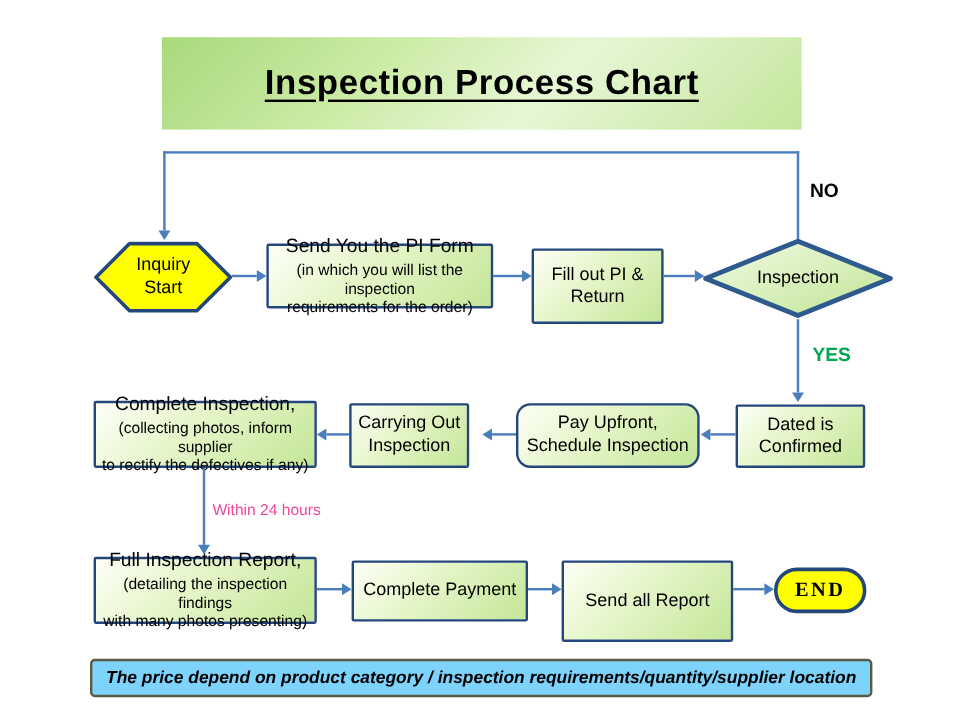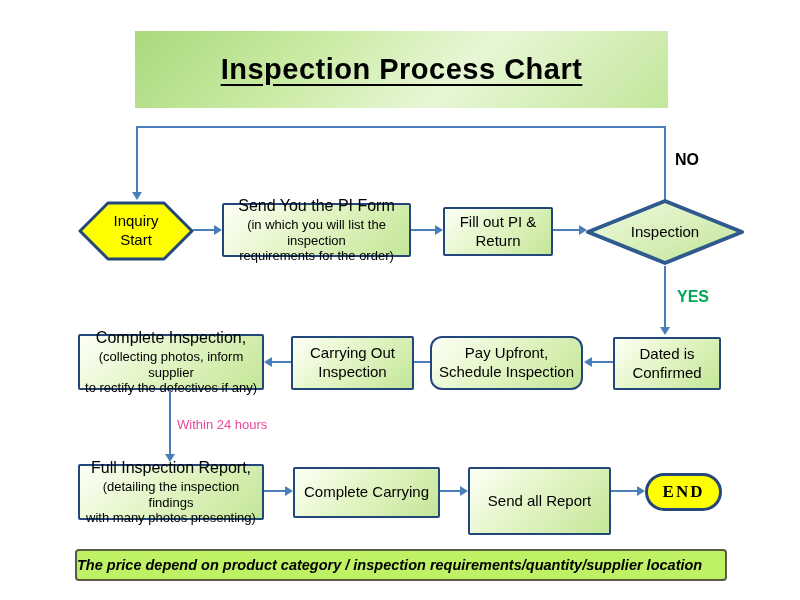--- a/index.html
+++ b/index.html
@@ -52,22 +52,22 @@
 
   
   .edge-label{ position:absolute; font-size:16px; font-weight:bold; }
   .edge-label.no { color:#000000; }
   .edge-label.yes{ color:#00a651; }
   .edge-label.plain{ font-size:13px; font-weight:normal; color:#ec4899; }
 
   
   .footer-note{
     position:absolute; left:75px; top:549px; width:652px; height:32px;
-    background:#bef264; border:2px solid #5a5a46; border-radius:4px;
-    display:flex; align-items:center; 
+    background:#7dd3fc; border:2px solid #5a5a46; border-radius:4px;
+    display:flex; align-items:center; justify-content:center;
     font-size:14.5px; font-style:italic; font-weight:bold;
   }
 </style>
 </head>
 <body>
 
 <div id="stage">
 
   <div class="title-bar">
     <span class="title-text">Inspection Process Chart</span>
@@ -90,21 +90,21 @@
 
   <div class="box" style="left:222px; top:203px; width:189px; height:54px;">
     <div class="main lg">Send You the PI Form</div>
     <div class="sub">(in which you will list the inspection
 requirements for the order)</div>
   </div>
 
   <div class="hline" style="left:411px; top:229px; width:24px;"></div>
   <div class="arr right" style="left:435px; top:225px;"></div>
 
-  <div class="box" style="left:443px; top:207px; width:110px; height:49px;">
+  <div class="box" style="left:443px; top:207px; width:110px; height:63px;">
     <div class="main">Fill out PI &amp;
 Return</div>
   </div>
 
   <div class="hline" style="left:553px; top:229px; width:26px;"></div>
   <div class="arr right" style="left:579px; top:225px;"></div>
 
   <svg class="shape" style="left:585px; top:198px;" width="160" height="68">
     <defs>
       <linearGradient id="diamond-grad" x1="0" y1="0" x2="1" y2="1">
@@ -129,21 +129,21 @@
   <div class="arr left" style="left:584px; top:357px;"></div>
 
   <div class="box" style="left:430px; top:336px; width:153px; height:54px;border-radius:12px;">
     <div class="main">Pay Upfront,
 Schedule Inspection</div>
   </div>
 
   <div class="hline" style="left:410px; top:361px; width:20px;"></div>
   <div class="arr left" style="left:402px; top:357px;"></div>
 
-  <div class="box" style="left:291px; top:336px; width:123px; height:54px;">
+  <div class="box" style="left:291px; top:336px; width:100px; height:54px;">
     <div class="main">Carrying Out
 Inspection</div>
   </div>
 
   <div class="hline" style="left:272px; top:361px; width:19px;"></div>
   <div class="arr left" style="left:264px; top:357px;"></div>
 
   <div class="box" style="left:78px; top:334px; width:186px; height:56px;">
     <div class="main lg">Complete Inspection,</div>
     <div class="sub">(collecting photos, inform supplier
@@ -157,21 +157,21 @@
   <div class="box" style="left:78px; top:464px; width:186px; height:56px;">
     <div class="main lg">Full Inspection Report,</div>
     <div class="sub">(detailing the inspection findings
 with many photos presenting)</div>
   </div>
 
   <div class="hline" style="left:264px; top:490px; width:21px;"></div>
   <div class="arr right" style="left:285px; top:486px;"></div>
 
   <div class="box" style="left:293px; top:467px; width:147px; height:51px;">
-    <div class="main">Complete Carrying</div>
+    <div class="main">Complete Payment</div>
   </div>
 
   <div class="hline" style="left:440px; top:490px; width:20px;"></div>
   <div class="arr right" style="left:460px; top:486px;"></div>
 
   <div class="box" style="left:468px; top:467px; width:143px; height:68px;text-align:right;">
     <div class="main">Send all Report</div>
   </div>
 
   <div class="hline" style="left:611px; top:490px; width:26px;"></div>

